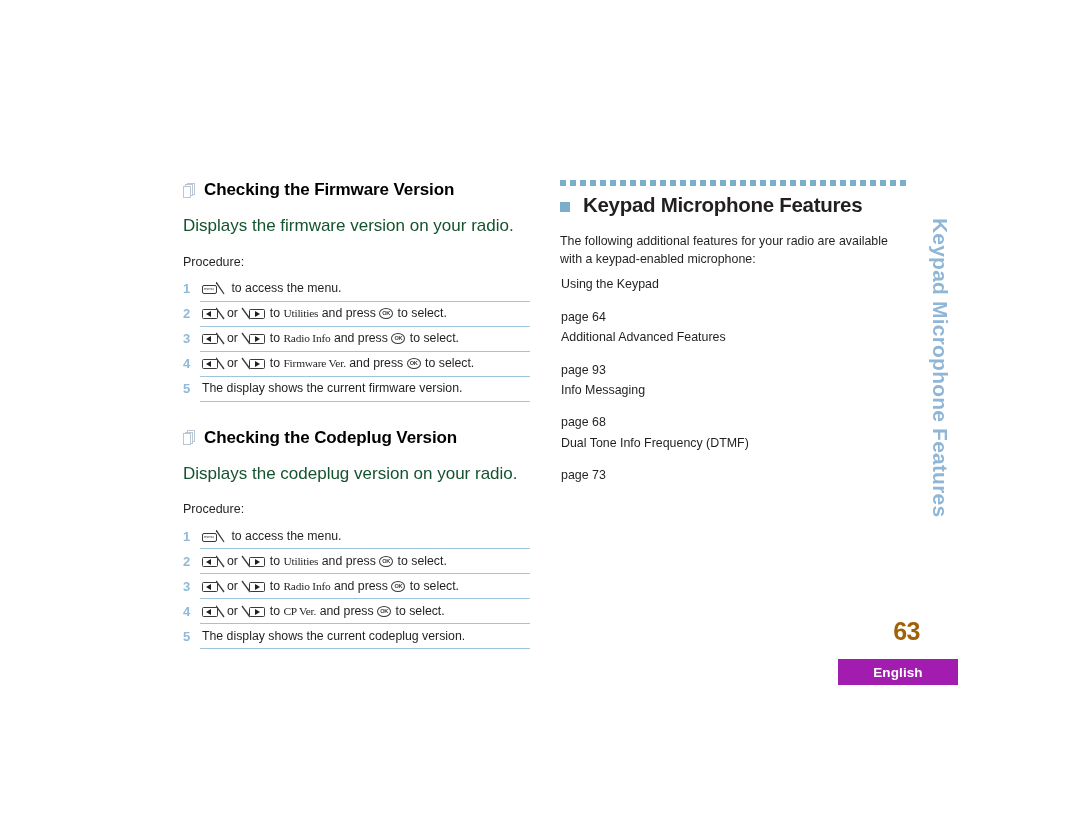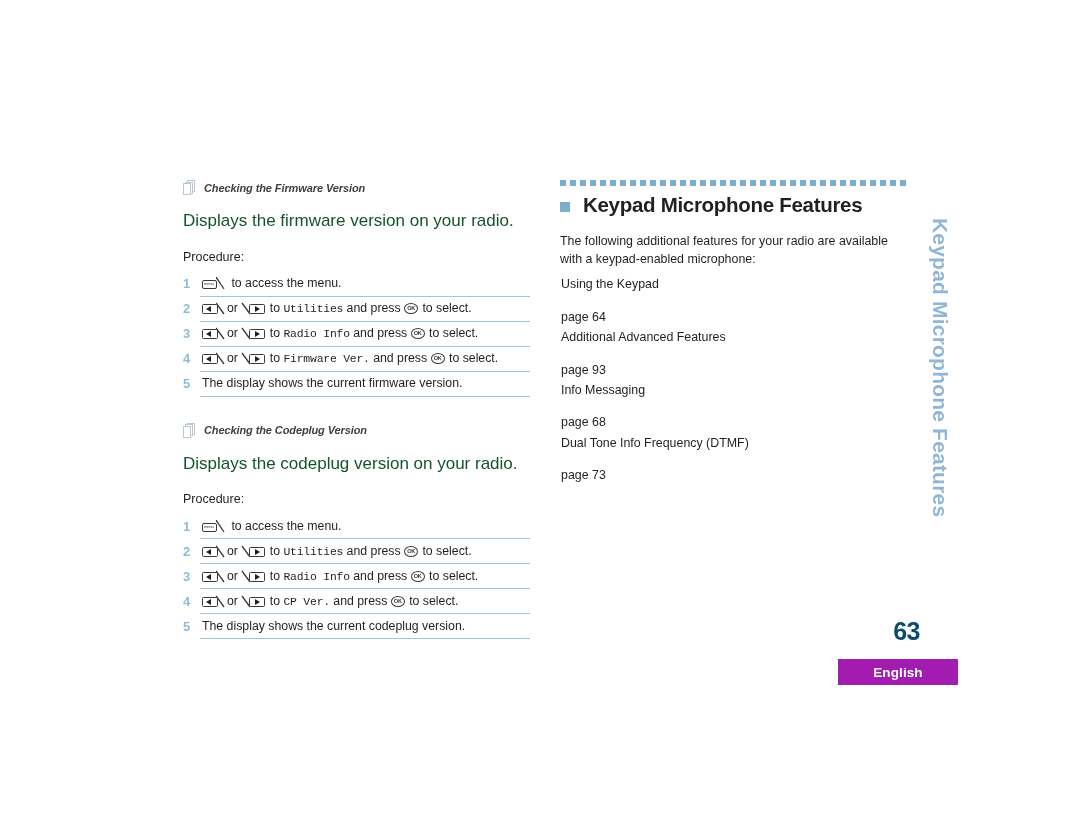--- a/index.html
+++ b/index.html
@@ -29,25 +29,24 @@
     width: 350px;
   }
 
   .sub-head {
     display: flex;
     align-items: center;
     gap: 8px;
     margin: 0 0 14px 0;
   }
   .sub-head-title {
-    font-size: 11px;
+    font-size: 17px;
     font-weight: bold;
-    font-style: italic;
     letter-spacing: -0.1px;
-    color: #404040;
+    color: #000000;
   }
 
   
   .pages-icon {
     position: relative;
     width: 13px;
     height: 15px;
     flex: 0 0 auto;
   }
   .pages-icon i {
@@ -100,21 +99,21 @@
     height: 24px;
     border-bottom: 1px solid #9fc4dd;
     padding-left: 2px;
     line-height: 1.1;
     white-space: nowrap;
   }
   .proc tr:first-child td.step {
     border-top: none;
   }
   .mono {
-    font-family: Liberation Mono, monospace;
+    font-family: Liberation Serif, serif;
     font-size: 11.4px;
     letter-spacing: -0.2px;
   }
 
   
   .key {
     display: inline-block;
     vertical-align: -3px;
     position: relative;
   }
@@ -327,21 +326,21 @@
 
   
   .page-number {
     position: absolute;
     left: 860px;
     top: 617px;
     width: 60px;
     text-align: right;
     font-size: 25px;
     font-weight: bold;
-    color: #0c4a6e;
+    color: #a16207;
     letter-spacing: -0.5px;
   }
   .lang-badge {
     position: absolute;
     left: 838px;
     top: 659px;
     width: 120px;
     height: 26px;
     background: #a21caf;
     display: flex;

